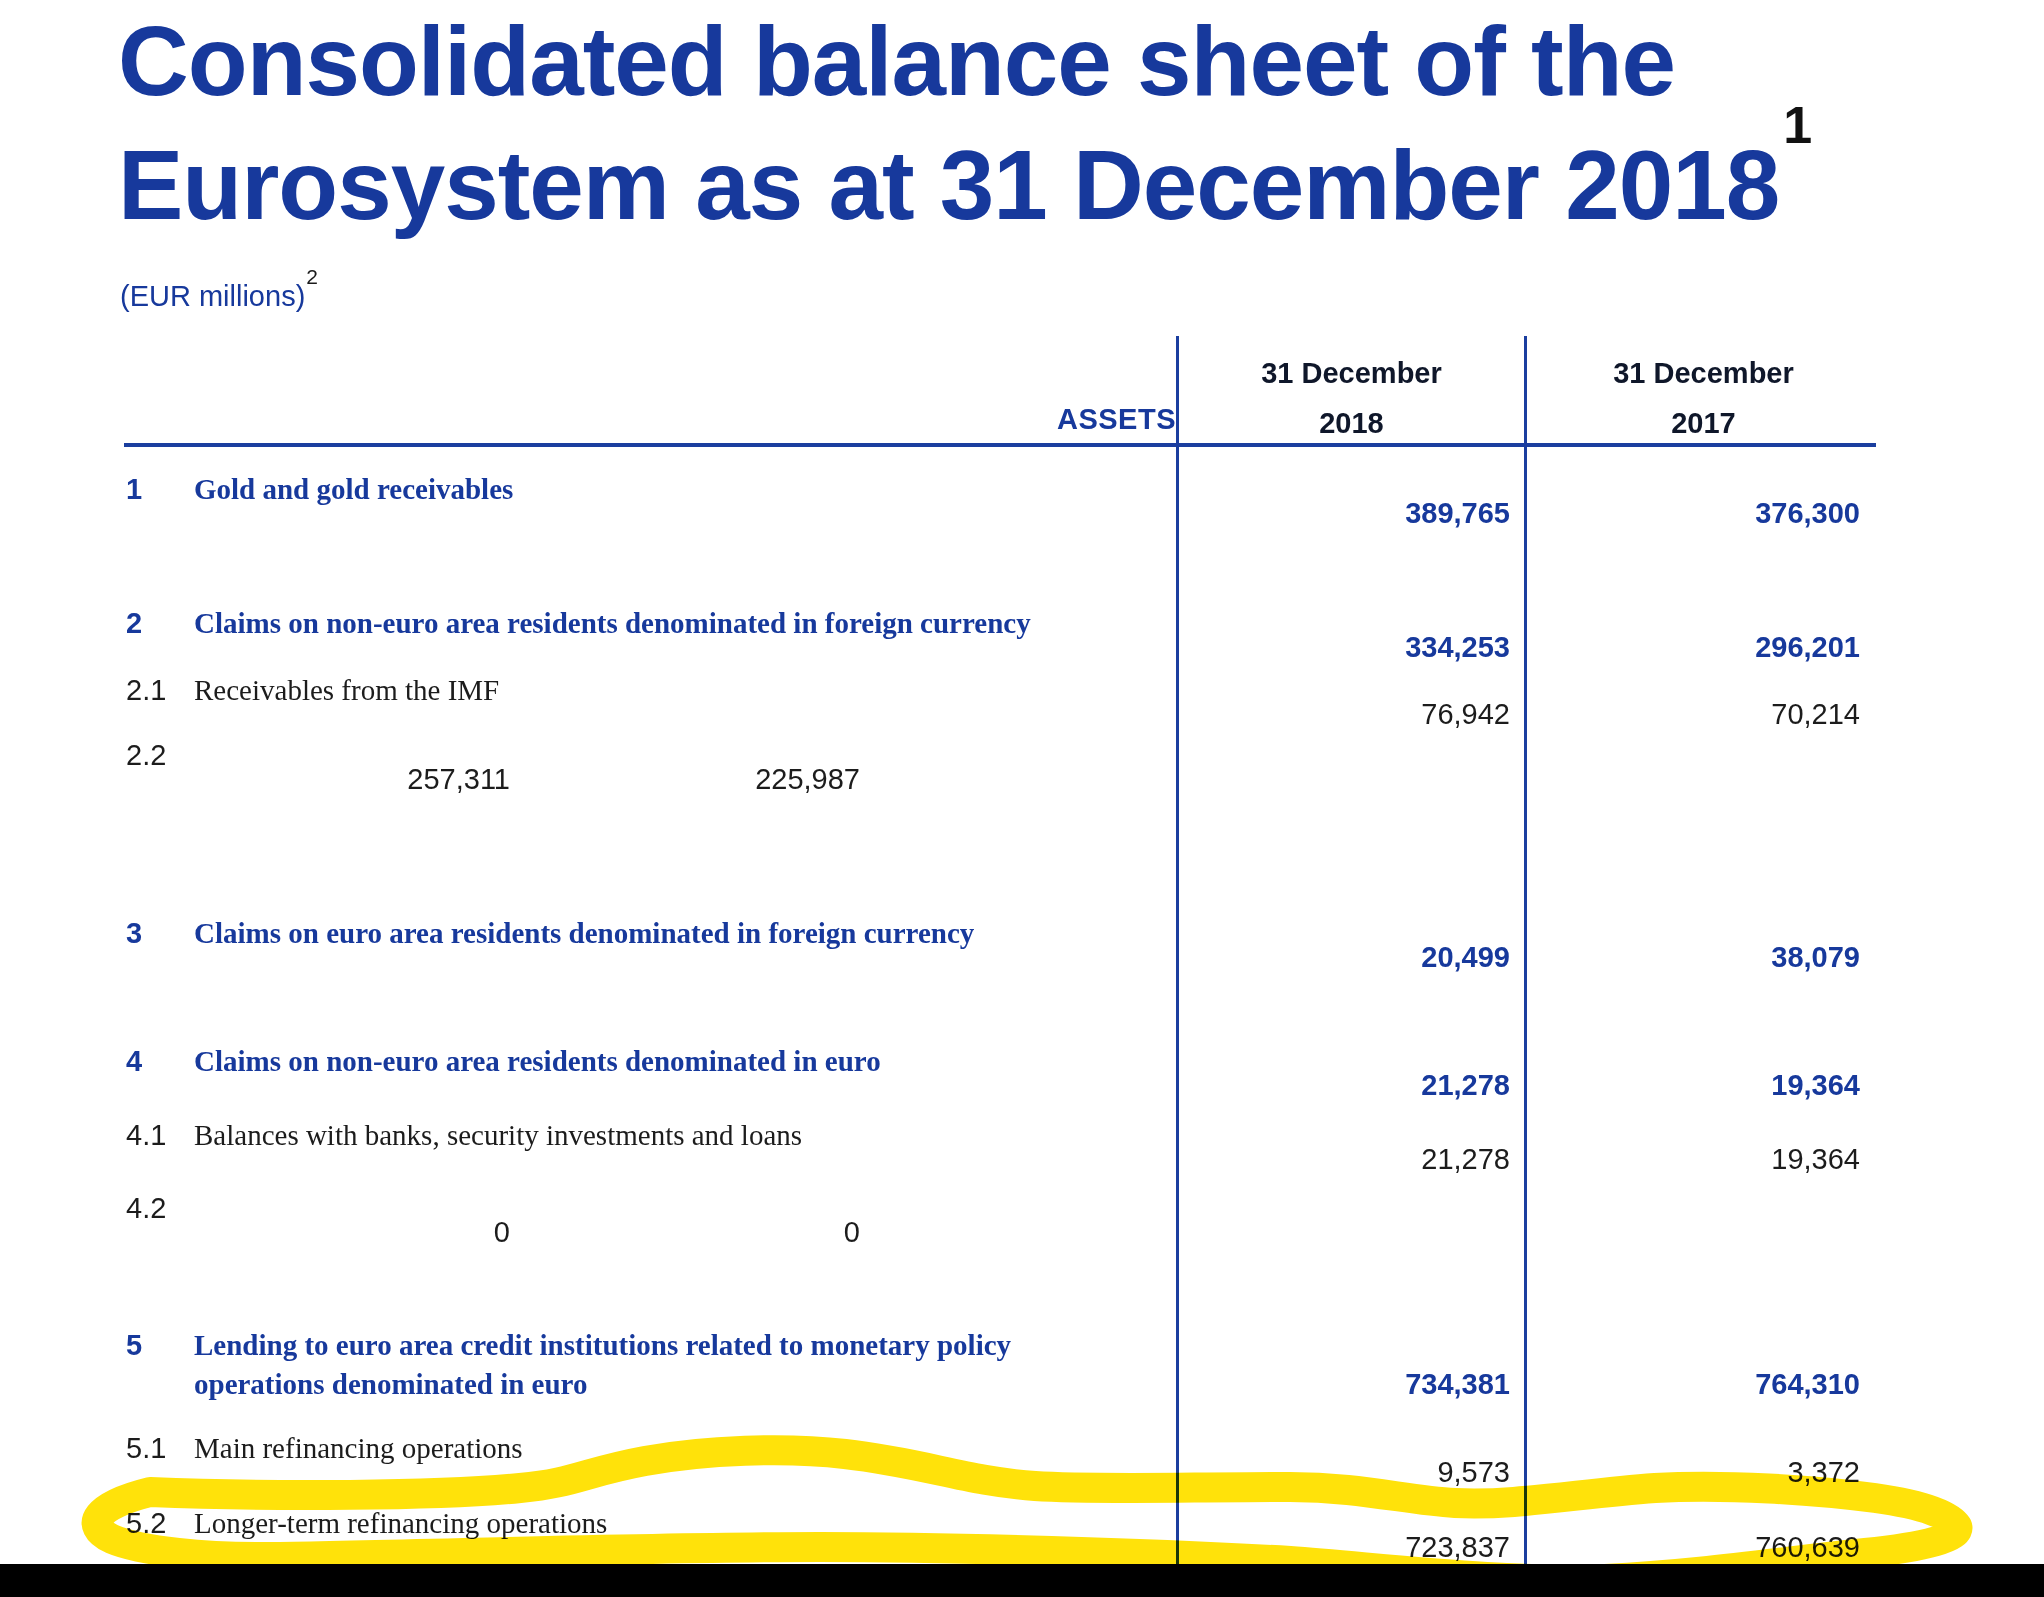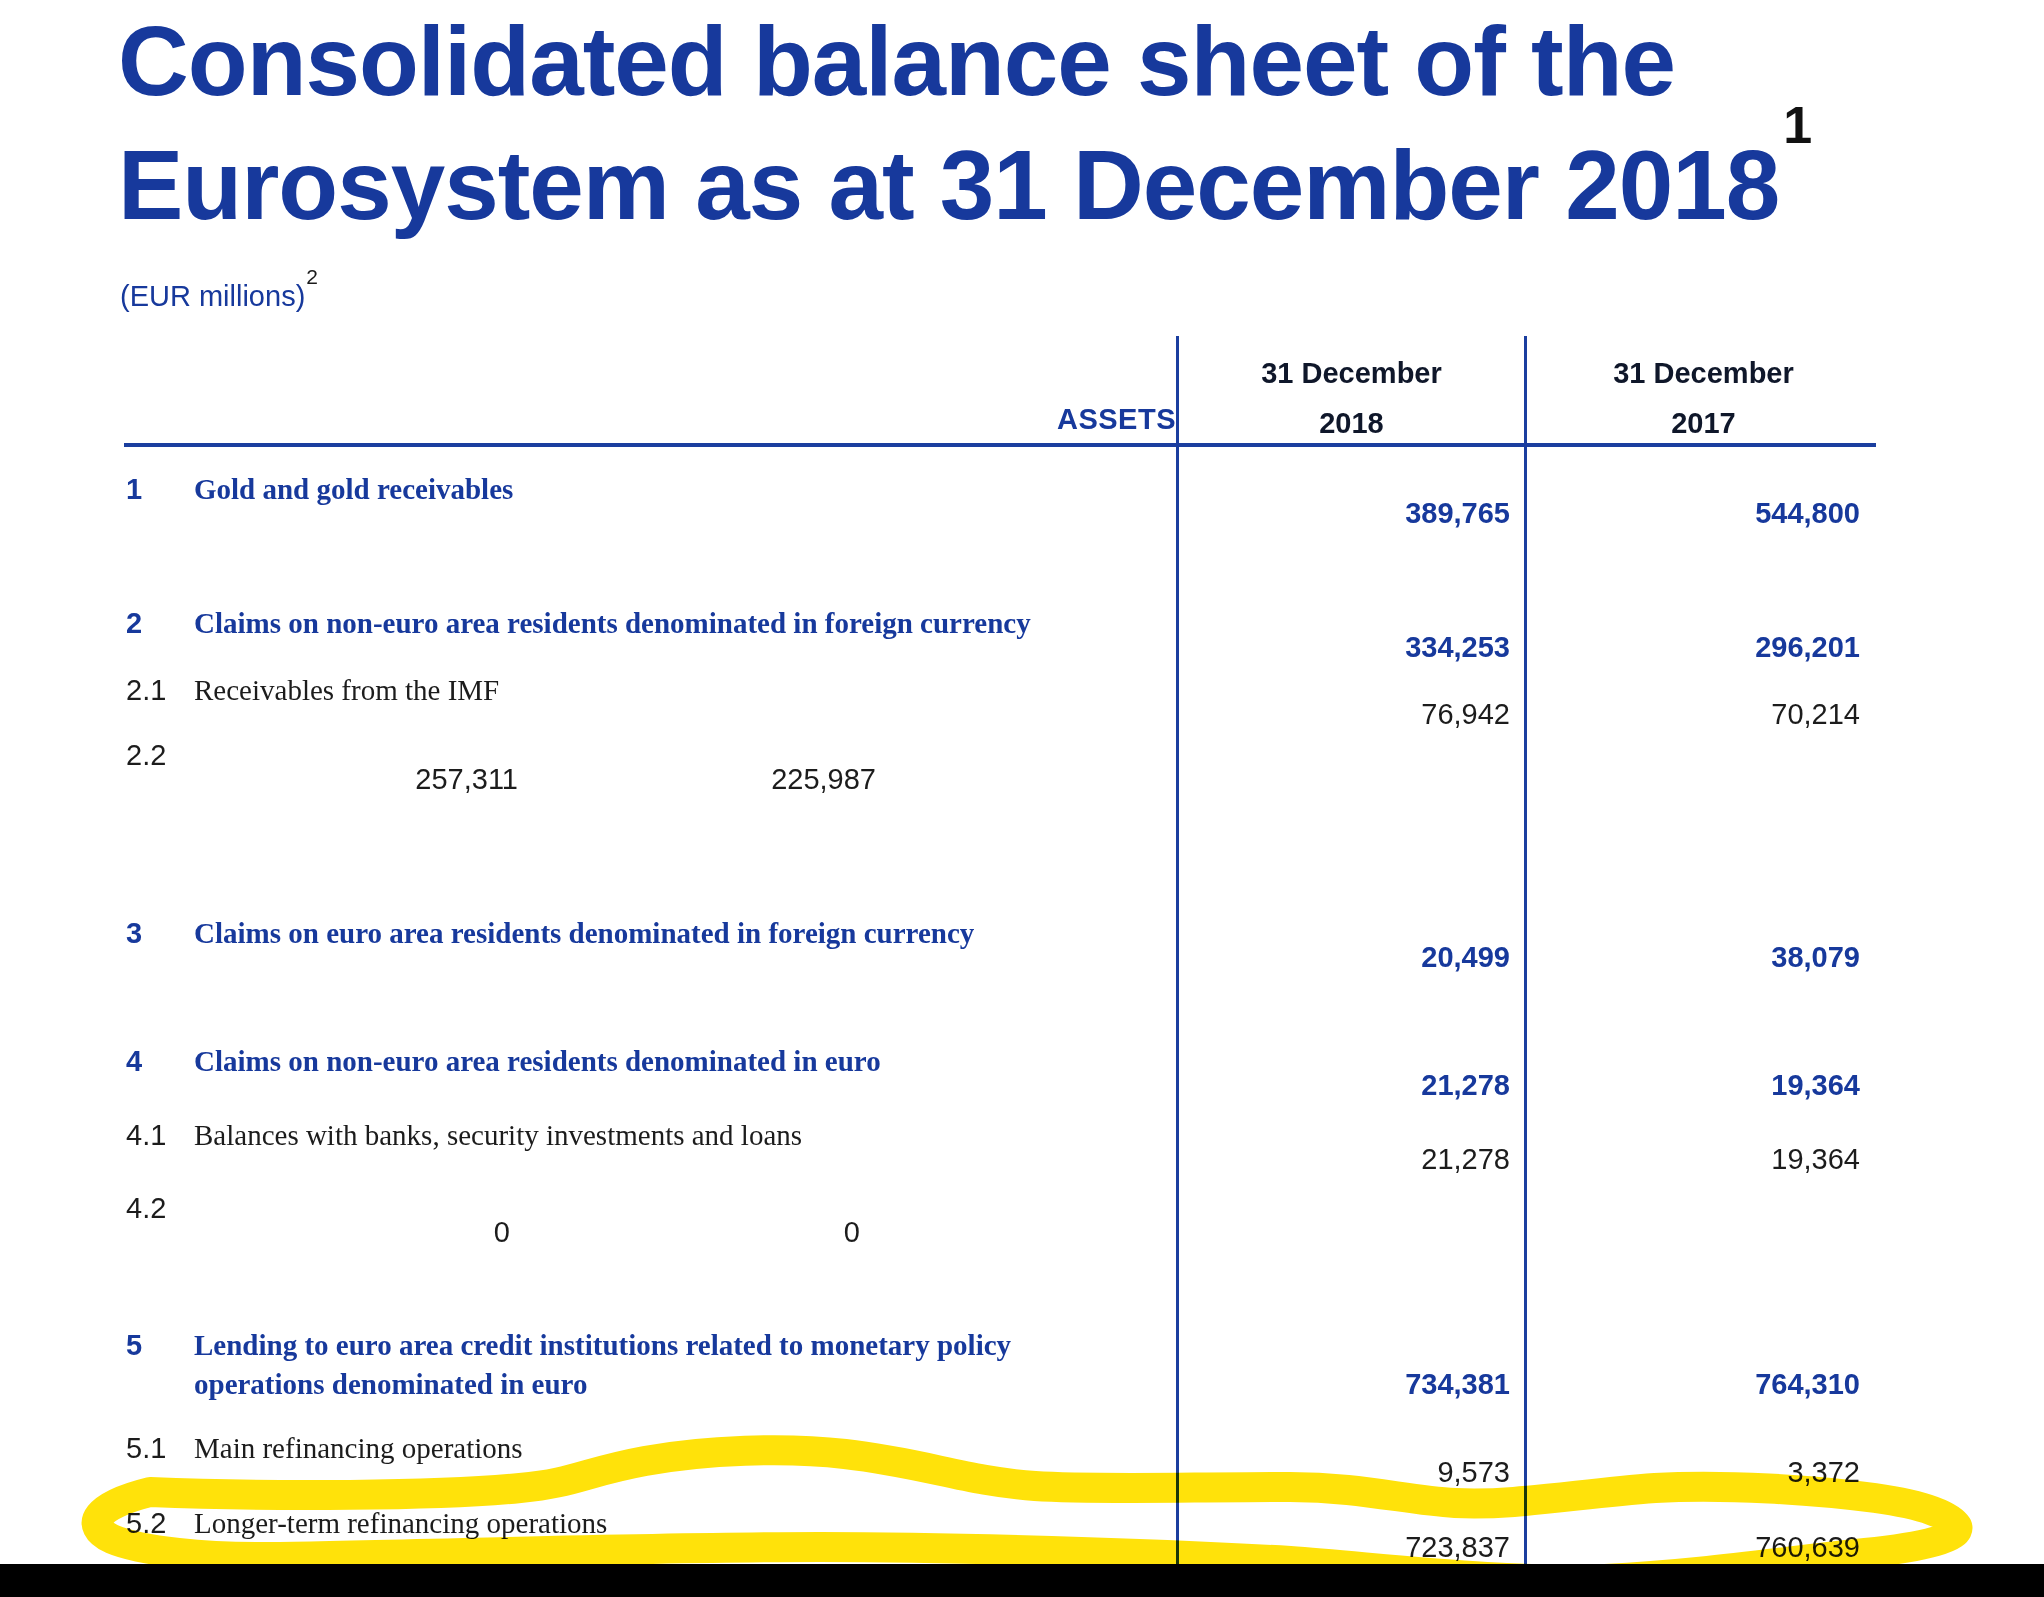--- a/index.html
+++ b/index.html
@@ -85,35 +85,35 @@
 <div class="col-head c1">31 December
 2018</div>
 <div class="col-head c2">31 December
 2017</div>
 
 <div id="rows">
     <div class="row em" style="top: 470px;">
     <span class="num">1</span>
     <span class="label">Gold and gold receivables</span>
     <span class="val v1">389,765</span>
-    <span class="val v2">544,800</span>
+    <span class="val v2">376,300</span>
   </div>
     <div class="row em" style="top: 604px;">
     <span class="num">2</span>
     <span class="label">Claims on non-euro area residents denominated in foreign currency</span>
     <span class="val v1">334,253</span>
     <span class="val v2">296,201</span>
   </div>
     <div class="row" style="top: 671px;">
     <span class="num">2.1</span>
     <span class="label">Receivables from the IMF</span>
     <span class="val v1">76,942</span>
     <span class="val v2">70,214</span>
   </div>
-    <div class="row" style="top: 736px; gap: 8px;">
+    <div class="row" style="top: 736px;">
     <span class="num">2.2</span>
     <span class="val v1">257,311</span>
     <span class="val v2">225,987</span>
   </div>
     <div class="row em" style="top: 914px;">
     <span class="num">3</span>
     <span class="label">Claims on euro area residents denominated in foreign currency</span>
     <span class="val v1">20,499</span>
     <span class="val v2">38,079</span>
   </div>

